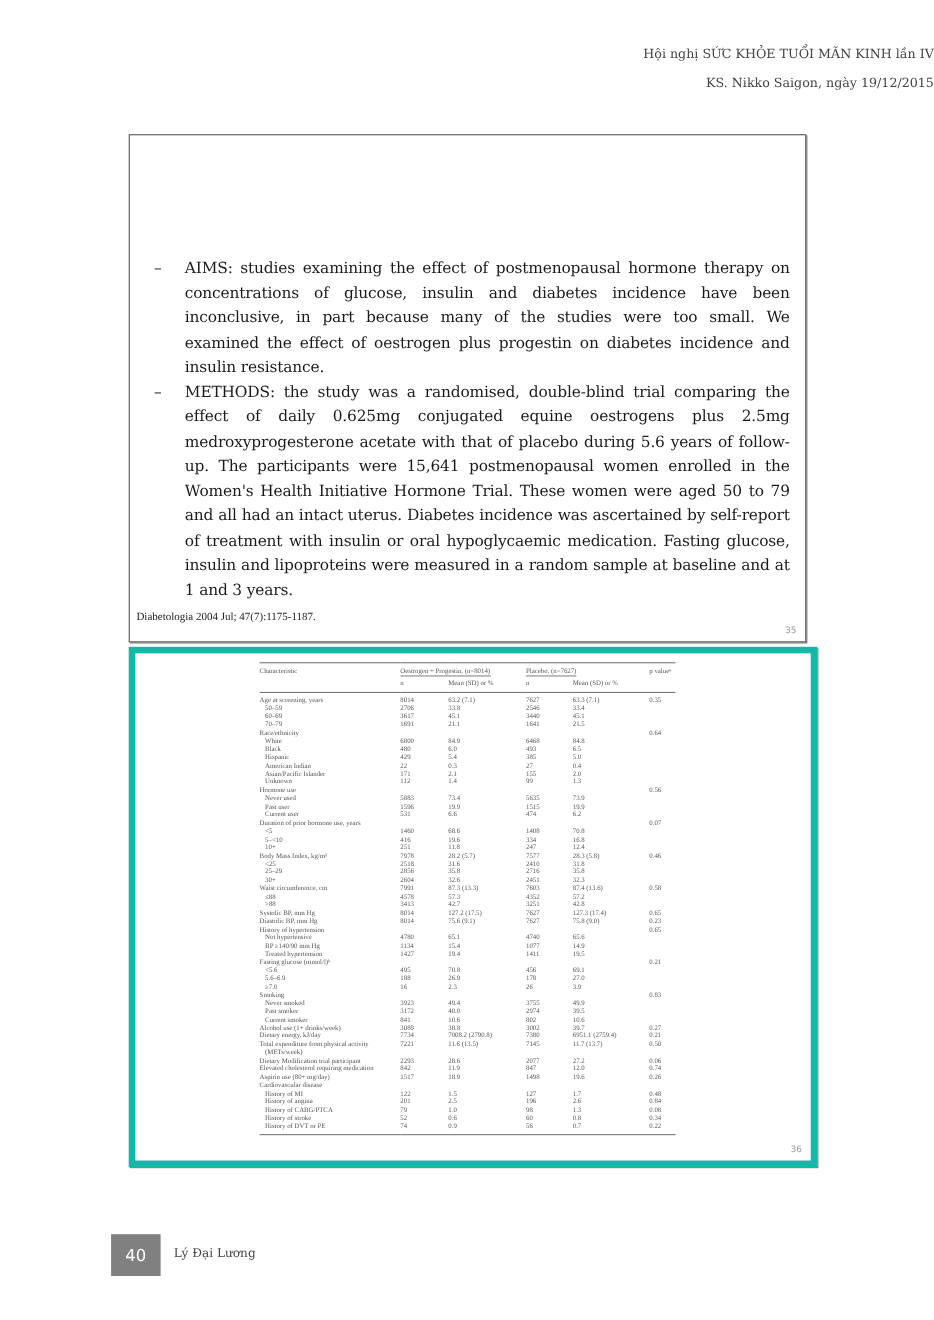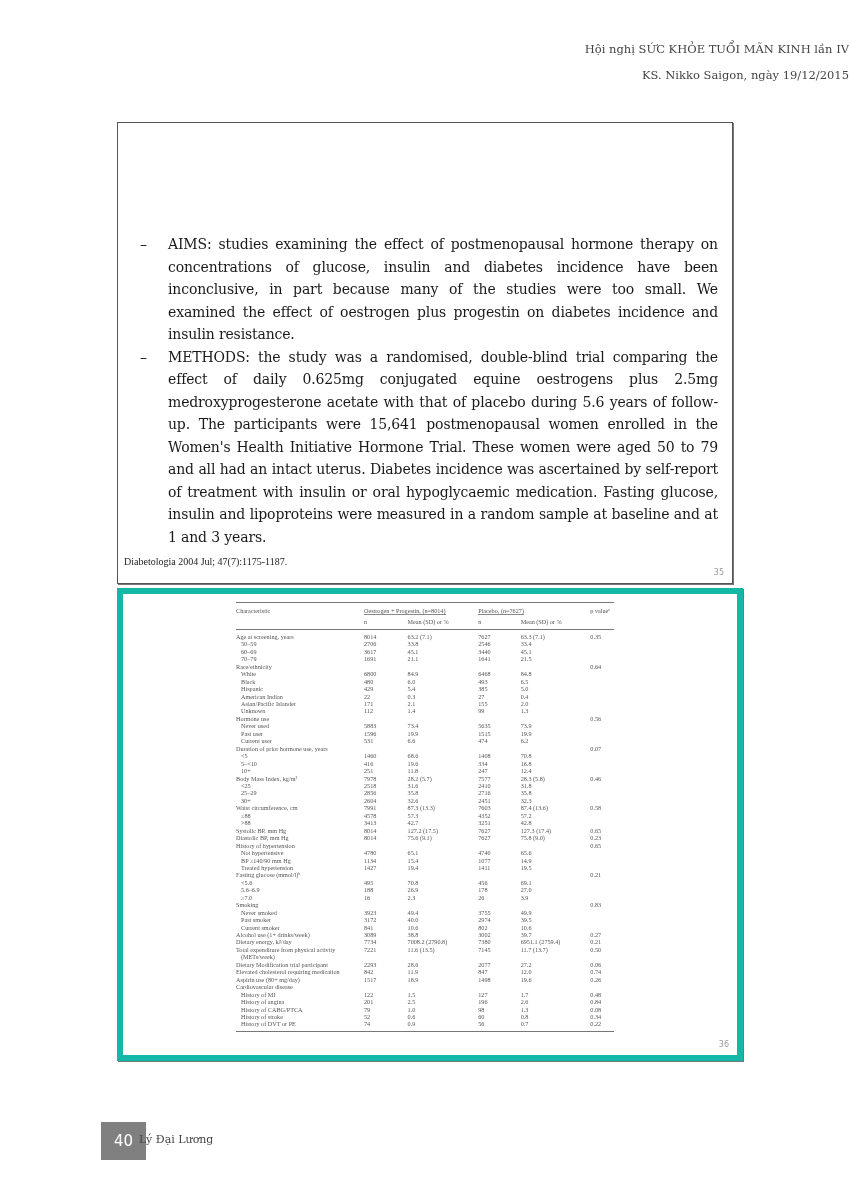--- a/index.html
+++ b/index.html
@@ -21,21 +21,21 @@
   table.data tbody tr:last-child td { border-bottom: 1.5px solid #777; padding-bottom: 3px; }
   table.data td { padding: 0; white-space: nowrap; vertical-align: top; }
   .grp-line { border-bottom: 1px solid #888; }
   td.c0 { width: 125px; }
   td.c0.ind { padding-left: 5px; }
   td.n { width: 45px; }
   td.m { width: 72px; }
   td.p { width: 24px; }
   .page-footer { position: absolute; left: 101px; top: 1122px; }
   .page-num { position: absolute; left: 0; top: 0; width: 45px; height: 38px; background: #808080; color: #fff; font-family: "DejaVu Sans", sans-serif; font-size: 15px; line-height: 38px; text-align: center; }
-  .author { position: absolute; left: 38px; top: 11px; font-family: "DejaVu Serif", serif; font-size: 11px; color: #444; white-space: nowrap; text-align: right; }
+  .author { position: absolute; left: 57px; top: 11px; font-family: "DejaVu Serif", serif; font-size: 11px; color: #444; white-space: nowrap; text-align: right; }
 </style>
 </head>
 <body>
 
 <div class="page-header">
   <div>Hội nghị SỨC KHỎE TUỔI MÃN KINH lần IV</div>
   <div>KS. Nikko Saigon, ngày 19/12/2015</div>
 </div>
 
 <div class="slide1">

